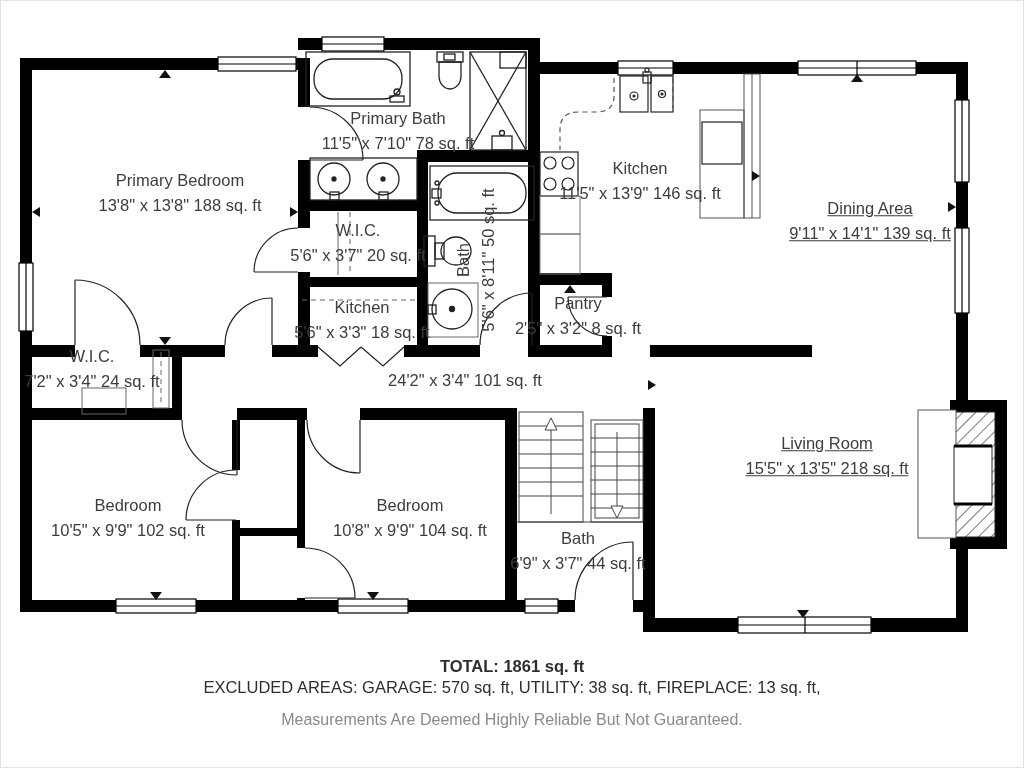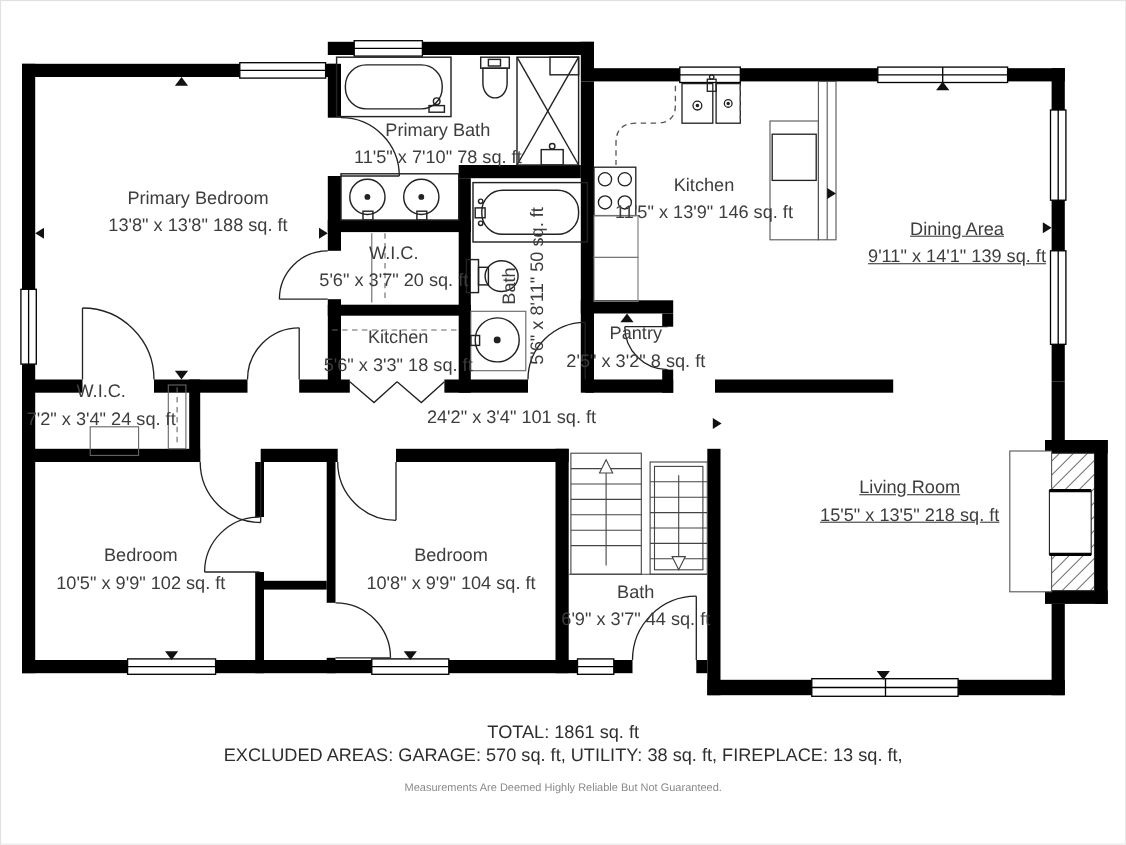--- a/index.html
+++ b/index.html
@@ -13,22 +13,22 @@
     position:absolute;transform:translate(-50%,-50%);
     text-align:center;color:#3d3d3d;font-size:16.5px;line-height:1.5;
     white-space:nowrap;pointer-events:none;
   }
   .room-label.vertical{transform:translate(-50%,-50%) rotate(-90deg);}
   .summary{
     position:absolute;left:0;top:655px;width:1024px;text-align:center;
     color:#2e2e2e;font-size:16.5px;line-height:1.15;
   }
   .summary .line{margin:2px 0;}
-  .summary .total{font-weight:normal;}
-  .summary .disclaimer{margin-top:14px;font-size:10px;color:#8a8a8a;}
+  .summary .total{font-weight:bold;}
+  .summary .disclaimer{margin-top:14px;font-size:16px;color:#8a8a8a;}
 </style>
 </head>
 <body>
 
 <div class="stage">
 
   <svg class="plan-svg" width="1024" height="655" viewBox="0 0 1024 655">
     <defs>
       <pattern id="hatch" width="9" height="9" patternUnits="userSpaceOnUse" patternTransform="rotate(45)">
         <line x1="0" y1="0" x2="0" y2="9" stroke="#222" stroke-width="1.2"></line>

